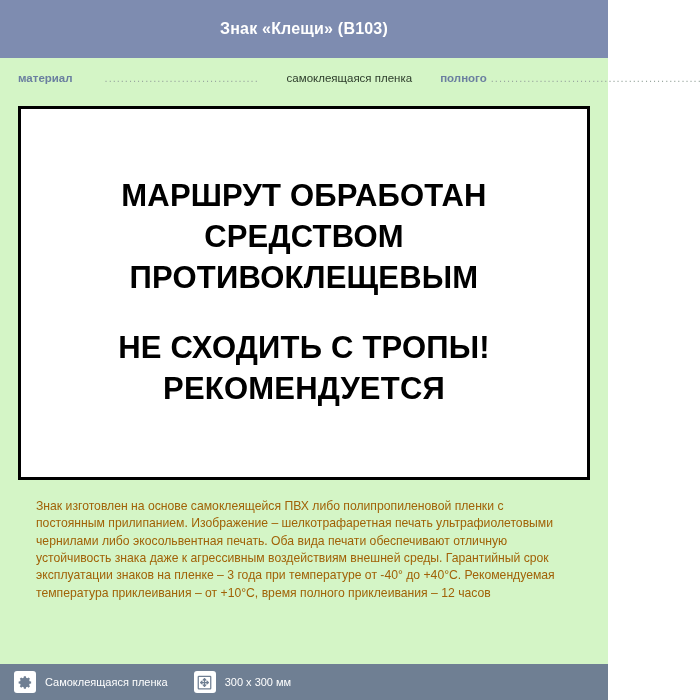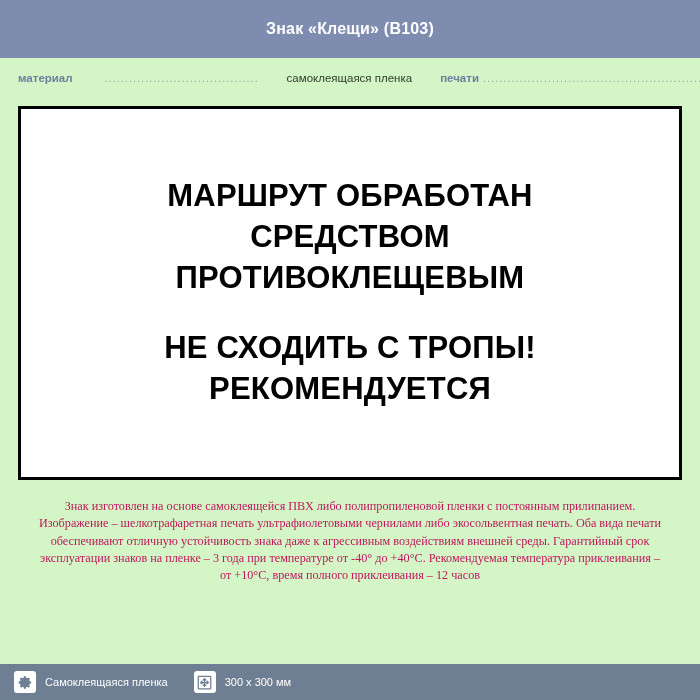--- a/index.html
+++ b/index.html
@@ -8,21 +8,21 @@
   }
   body {
     width: 700px;
     height: 700px;
     background: #ffffff;
     font-family: "Liberation Sans", sans-serif;
     overflow: hidden;
   }
   .page {
     position: relative;
-    width: 700px;
+    width: 608px;
     height: 700px;
     background: #d4f5c6;
     display: flex;
     flex-direction: column;
   }
   
   .titlebar {
     height: 58px;
     background: #7e8cb0;
     color: #ffffff;
@@ -98,25 +98,24 @@
     line-height: 1.32;
     letter-spacing: 0.2px;
   }
   .plate-gap {
     height: 30px;
   }
   
   .description {
     padding: 18px 18px 0 18px;
     box-sizing: border-box;
-    color: #be185d;
+    color: #a16207;
     font-size: 12.2px;
     line-height: 1.42;
-    text-align: center;
-    font-family: Liberation Serif, serif;
+    text-align: left;
   }
   
   .footer {
     height: 36px;
     background: #6f7f93;
     display: flex;
     align-items: center;
     padding: 0 14px;
     box-sizing: border-box;
     flex: none;
@@ -154,21 +153,21 @@
     <span>Знак «Клещи» (B103)</span>
   </div>
 
   <div class="specbar">
     <div class="spec-group left">
       <span class="spec-label">материал</span>
       <span class="spec-dots fixed">......................................</span>
       <span class="spec-value">самоклеящаяся пленка</span>
     </div>
     <div class="spec-group right">
-      <span class="spec-label">печати</span>
+      <span class="spec-label">полного</span>
       <span class="spec-dots fill">..........................................................................</span>
 
     </div>
   </div>
 
   <div class="plate-wrap">
     <div class="plate">
       <div class="plate-line">МАРШРУТ ОБРАБОТАН</div>
       <div class="plate-line">СРЕДСТВОМ</div>
       <div class="plate-line">ПРОТИВОКЛЕЩЕВЫМ</div>

